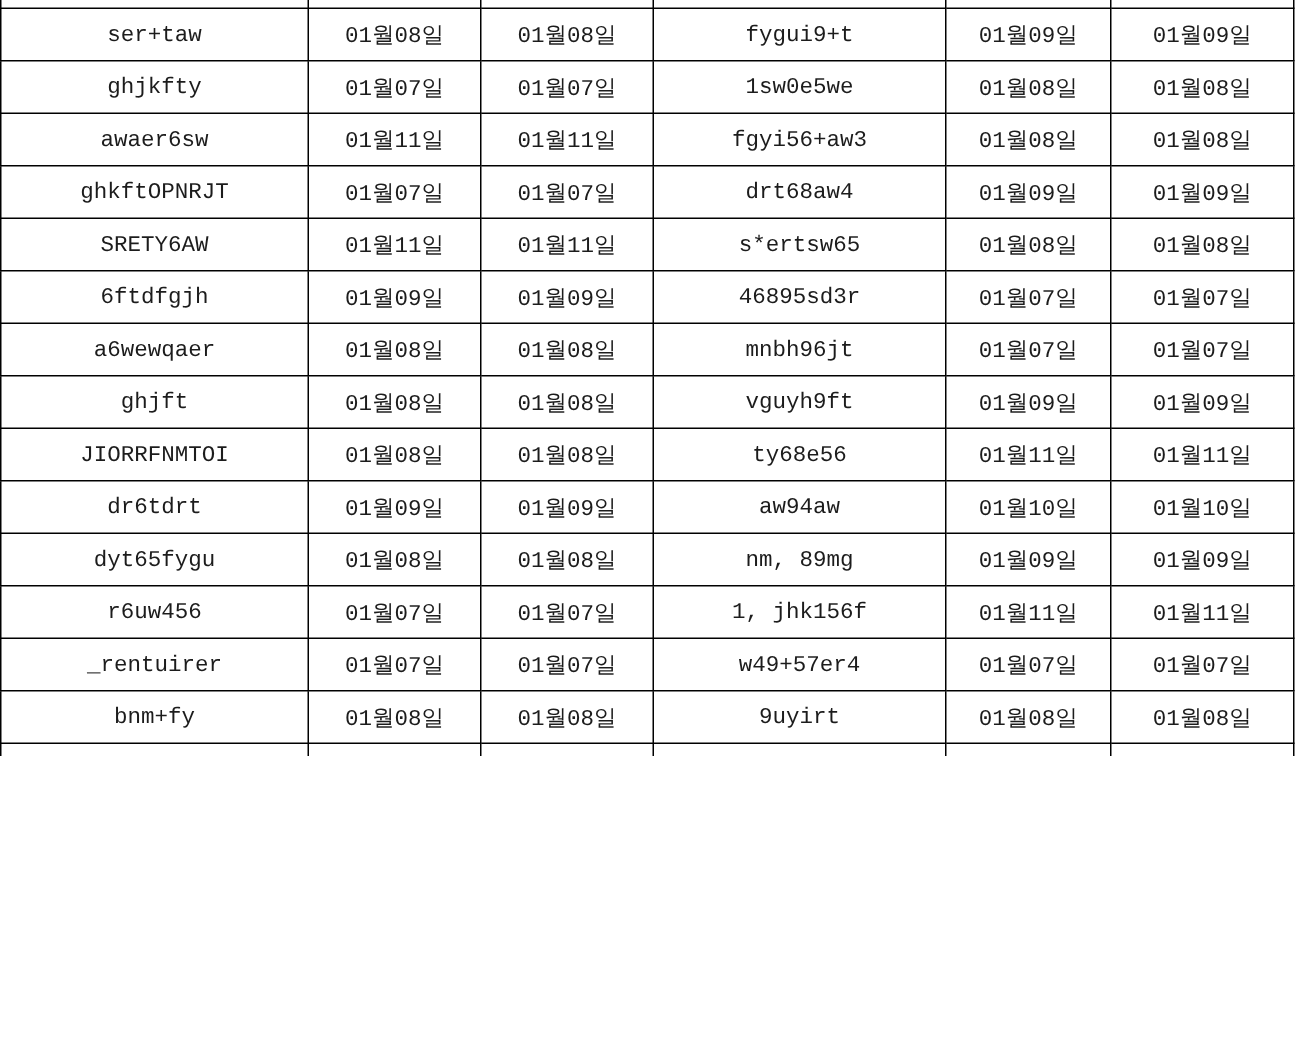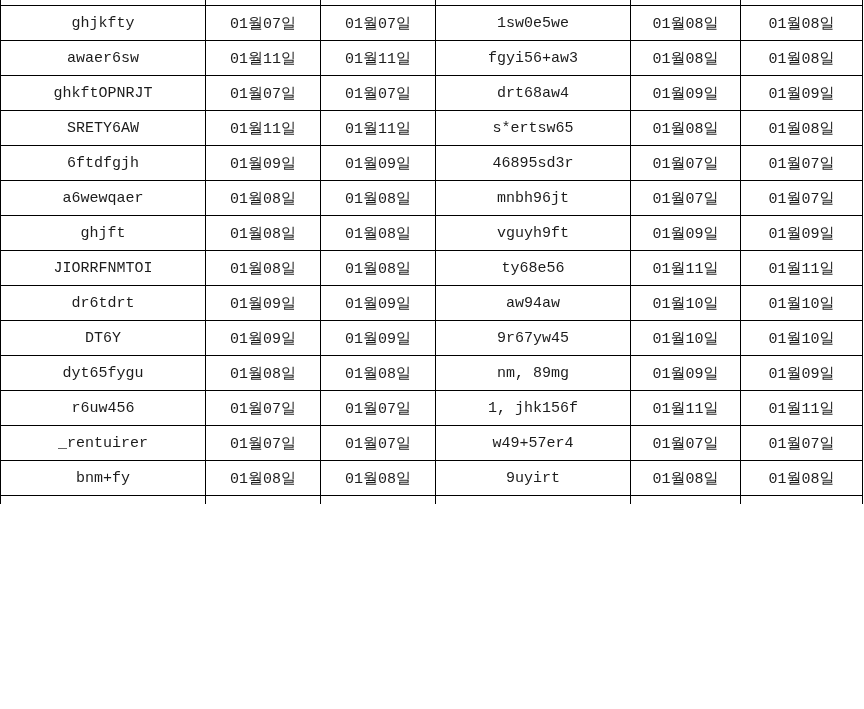--- a/index.html
+++ b/index.html
@@ -50,20 +50,28 @@
     <col style="width:122px">
   </colgroup>
   <tbody>
       <tr class="partial-top">
         <td></td>
         <td></td>
         <td></td>
         <td></td>
         <td></td>
         <td></td>
+      </tr>
+      <tr>
+        <td>ser+taw</td>
+        <td>01월08일</td>
+        <td>01월08일</td>
+        <td>fygui9+t</td>
+        <td>01월09일</td>
+        <td>01월09일</td>
       </tr>
       <tr>
         <td>ghjkfty</td>
         <td>01월07일</td>
         <td>01월07일</td>
         <td>1sw0e5we</td>
         <td>01월08일</td>
         <td>01월08일</td>
       </tr>
       <tr>
@@ -124,28 +132,20 @@
       </tr>
       <tr>
         <td>dr6tdrt</td>
         <td>01월09일</td>
         <td>01월09일</td>
         <td>aw94aw</td>
         <td>01월10일</td>
         <td>01월10일</td>
       </tr>
       <tr>
-        <td>DT6Y</td>
-        <td>01월09일</td>
-        <td>01월09일</td>
-        <td>9r67yw45</td>
-        <td>01월10일</td>
-        <td>01월10일</td>
-      </tr>
-      <tr>
         <td>dyt65fygu</td>
         <td>01월08일</td>
         <td>01월08일</td>
         <td>nm, 89mg</td>
         <td>01월09일</td>
         <td>01월09일</td>
       </tr>
       <tr>
         <td>r6uw456</td>
         <td>01월07일</td>

